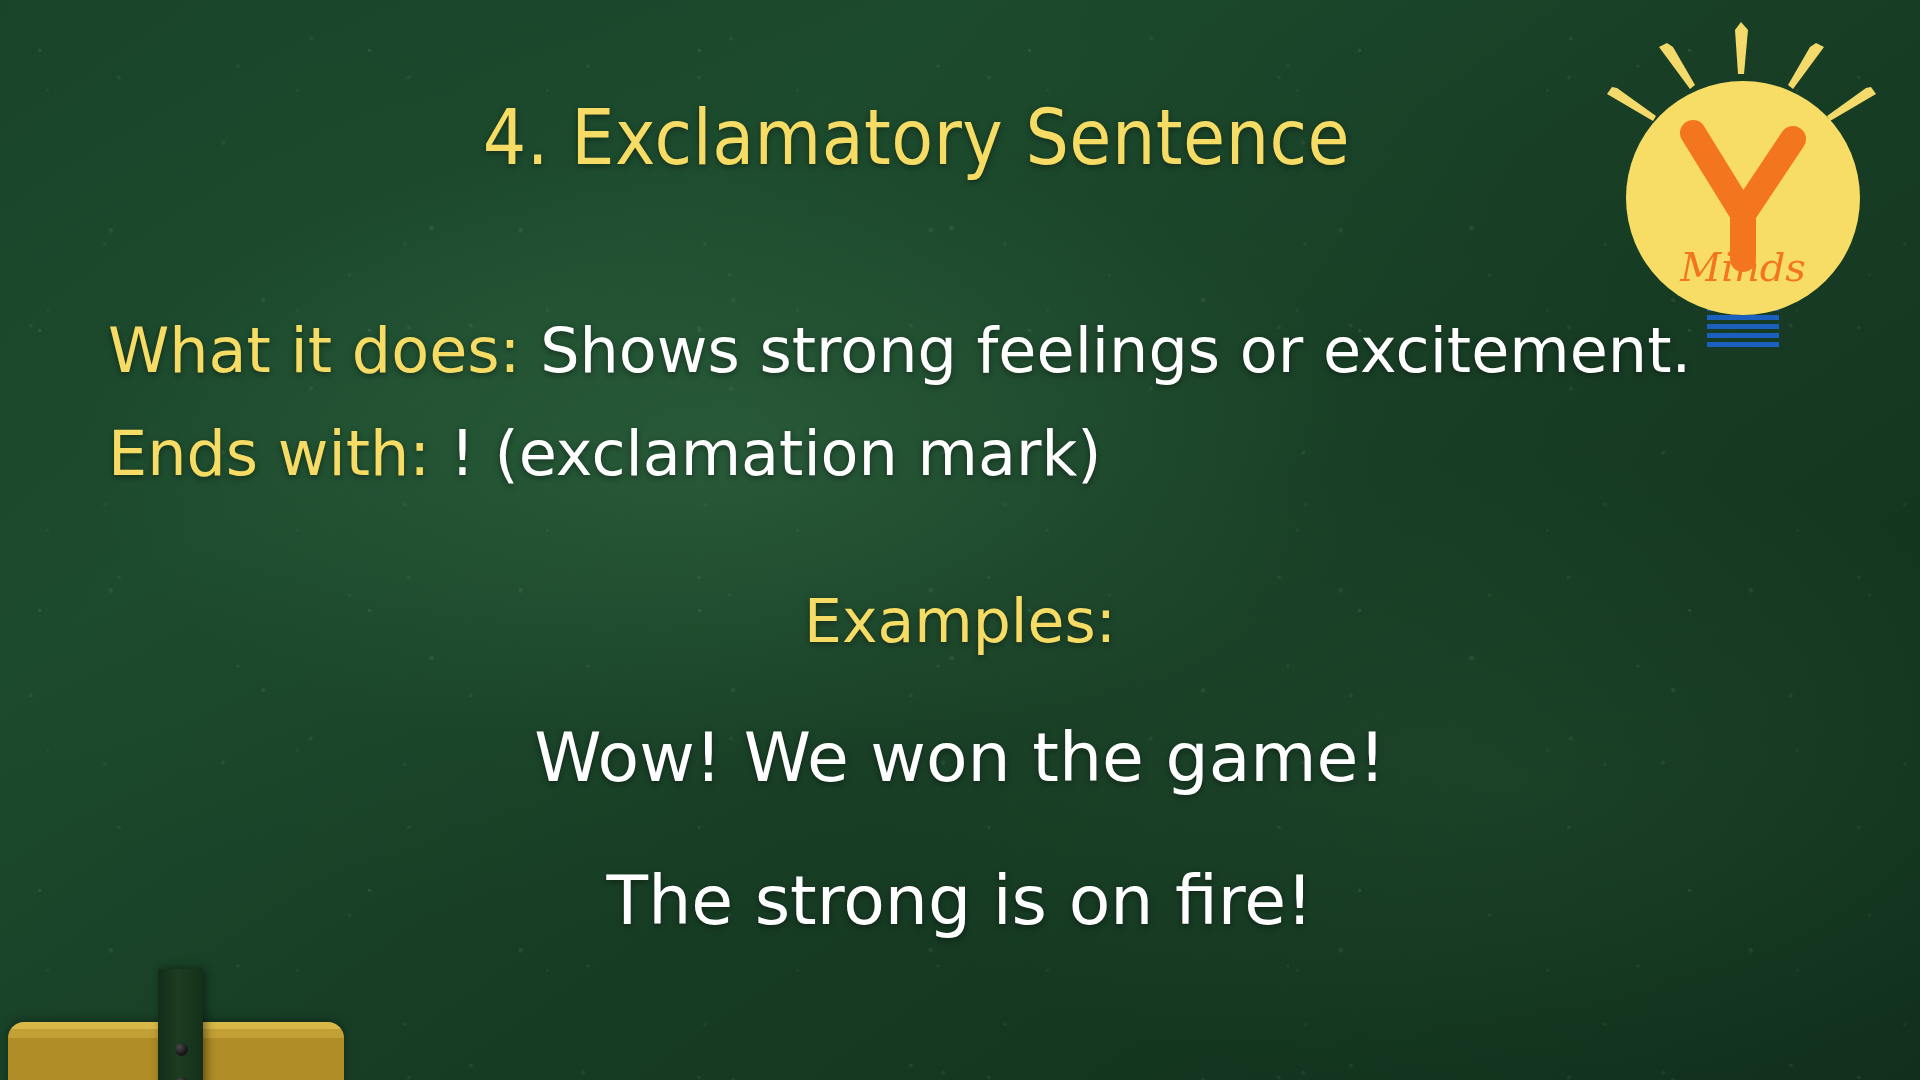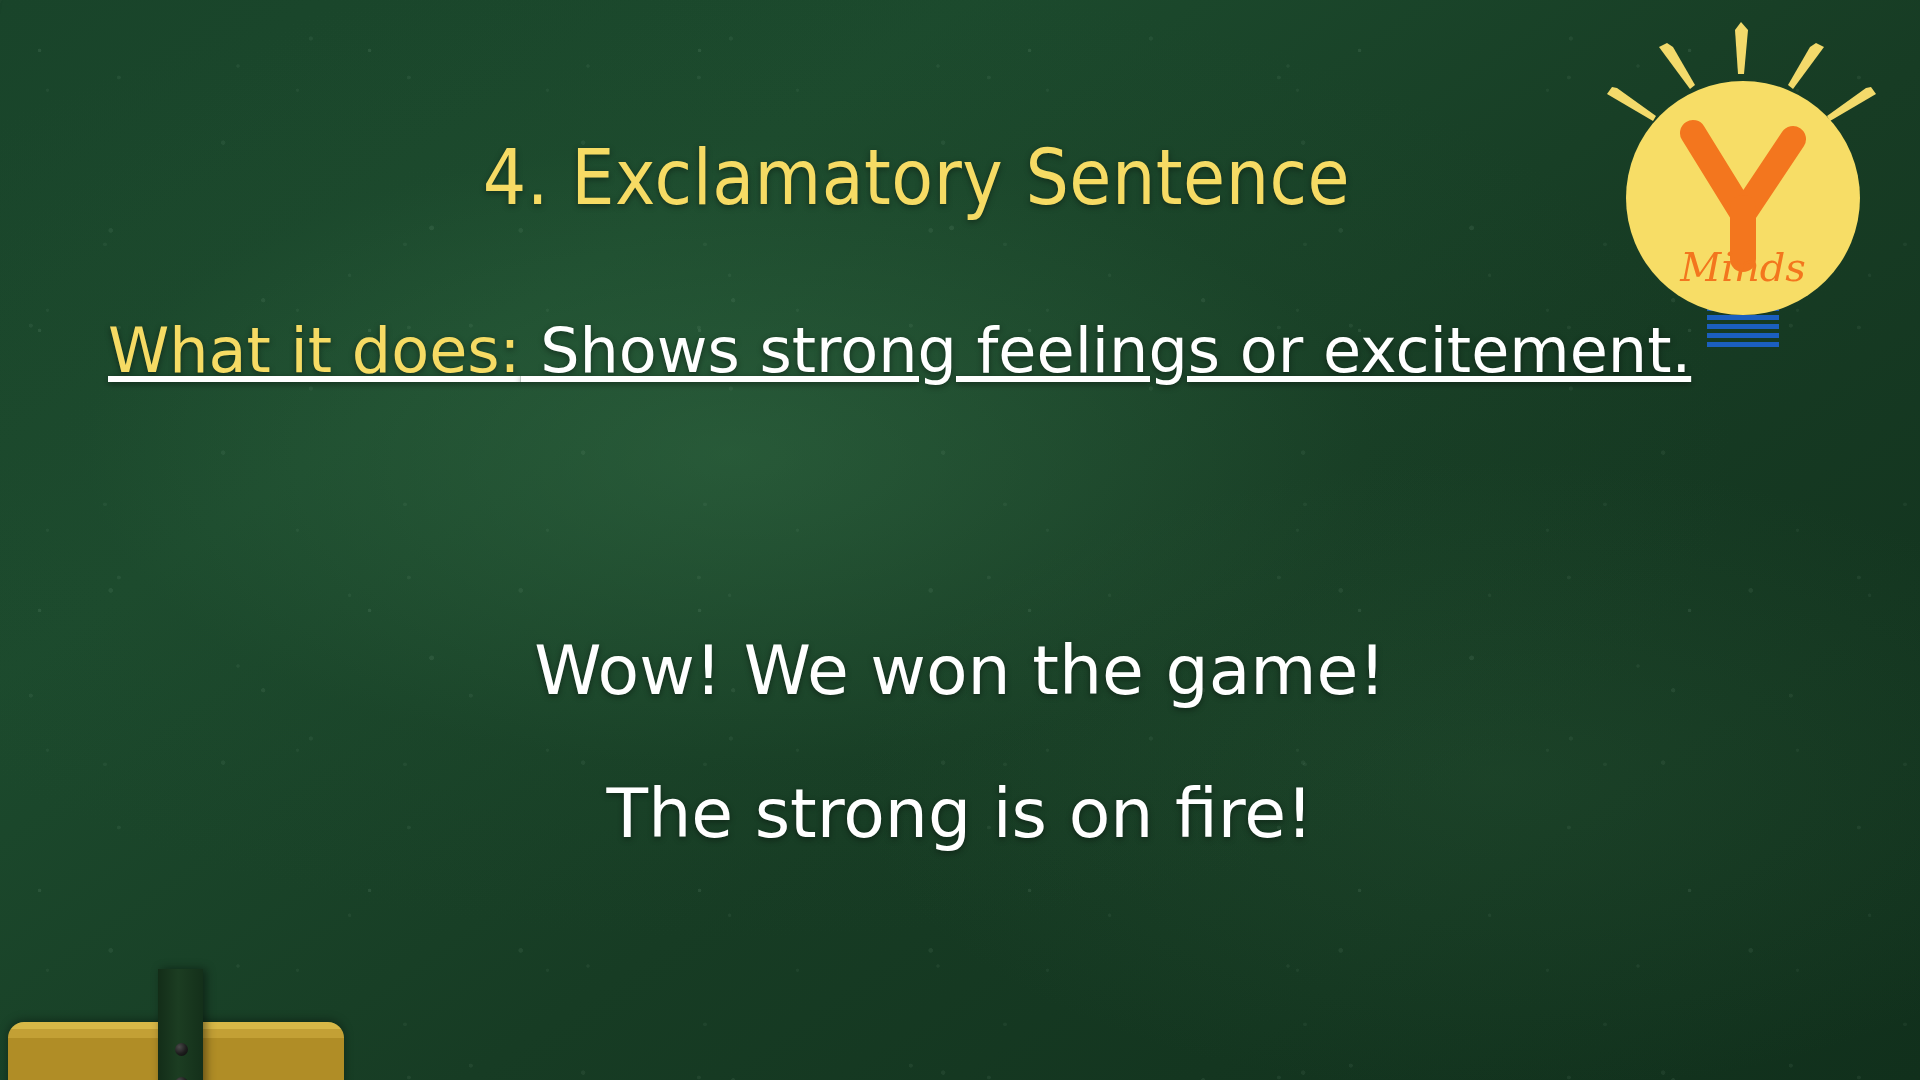--- a/index.html
+++ b/index.html
@@ -62,33 +62,31 @@
     left: 0;
     width: 1833px;
     text-align: center;
     font-size: 76px;
     line-height: 1.05;
     color: #F6DB64;
     letter-spacing: 0.5px;
     font-weight: 400;
     text-shadow: 0 2px 6px rgba(0,0,0,0.38);
     font-stretch: condensed;
-    margin-top: 40px;
   }
 
   
   #body-block {
     top: 300px;
     left: 108px;
     width: 1760px;
     font-size: 62px;
     line-height: 1.66;
     color: #FFFFFF;
     text-shadow: 0 2px 6px rgba(0,0,0,0.42);
-    text-decoration: underline;
   }
   .body-line { white-space: nowrap; }
   .lbl { color: #F6DB64; }
 
   
   #examples {
     top: 578px;
     left: 0;
     width: 1920px;
     text-align: center;
@@ -156,23 +154,27 @@
 <body>
 
 <div id="slide">
 
   <div class="layer" id="title">4. Exclamatory Sentence</div>
 
   <div class="layer" id="body-block">
     <div class="body-line">
       <span class="lbl">What it does:</span><span> Shows strong feelings or excitement.</span>
     </div>
+    <div class="body-line">
+      <span class="lbl">Ends with:</span><span> ! (exclamation mark)</span>
+    </div>
   </div>
 
   <div class="layer" id="examples">
+    <div id="examples-heading">Examples:</div>
     <div class="example-line">Wow! We won the game!</div>
     <div class="example-line">The strong is on fire!</div>
   </div>
 
   <div class="layer" id="logo">
     <svg viewBox="0 0 310 360" xmlns="http://www.w3.org/2000/svg" aria-hidden="true">
       <g>
         <path d="M153 6 L160 14 L156 58 L150 58 L147 14 Z" fill="#F3DA6B"></path>
         <path d="M228 27 L236 31 L205 73 L200 69 L222 31 Z" fill="#F3DA6B"></path>
         <path d="M283 71 L288 78 L242 105 L239 100 L278 72 Z" fill="#F3DA6B"></path>

